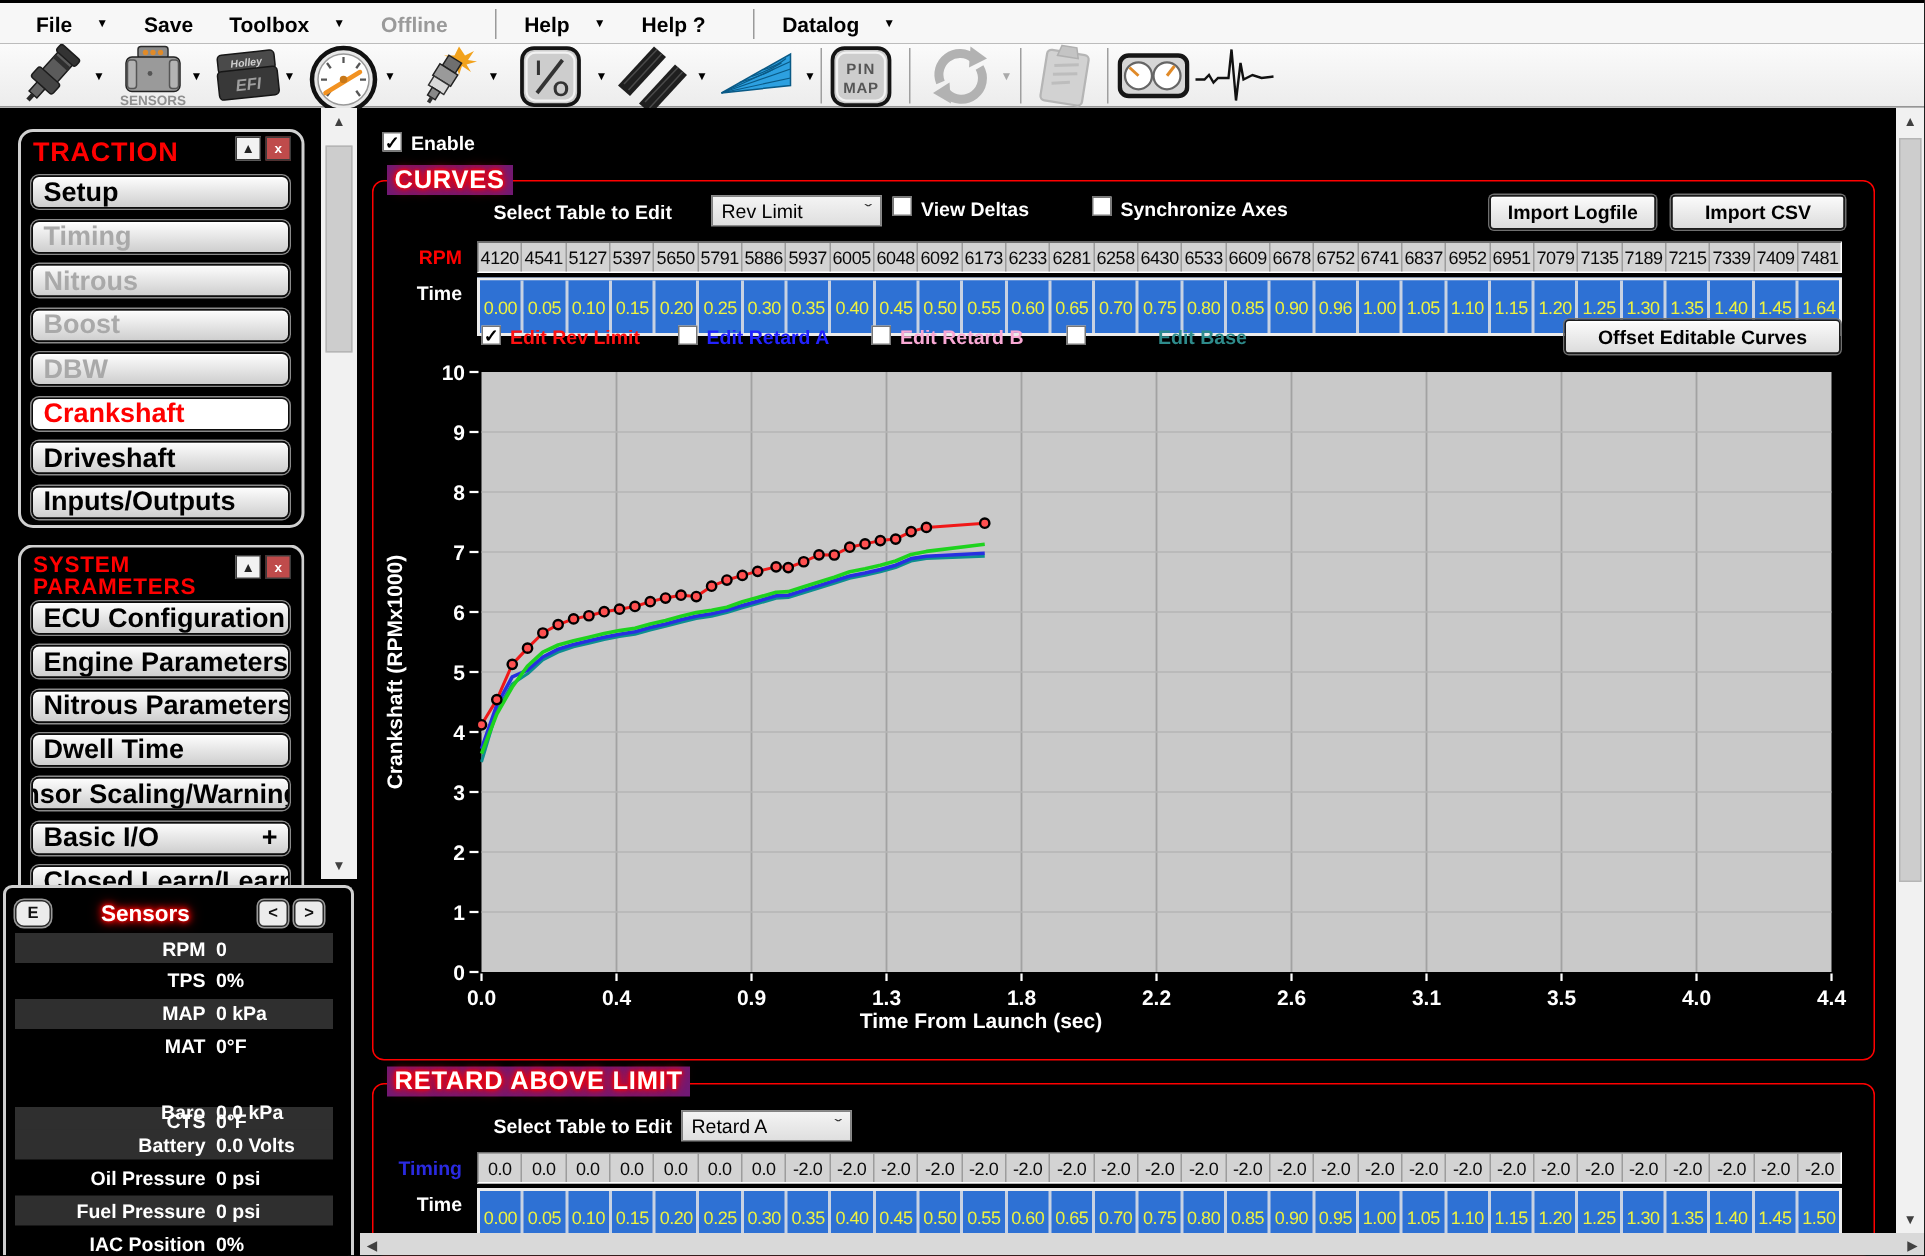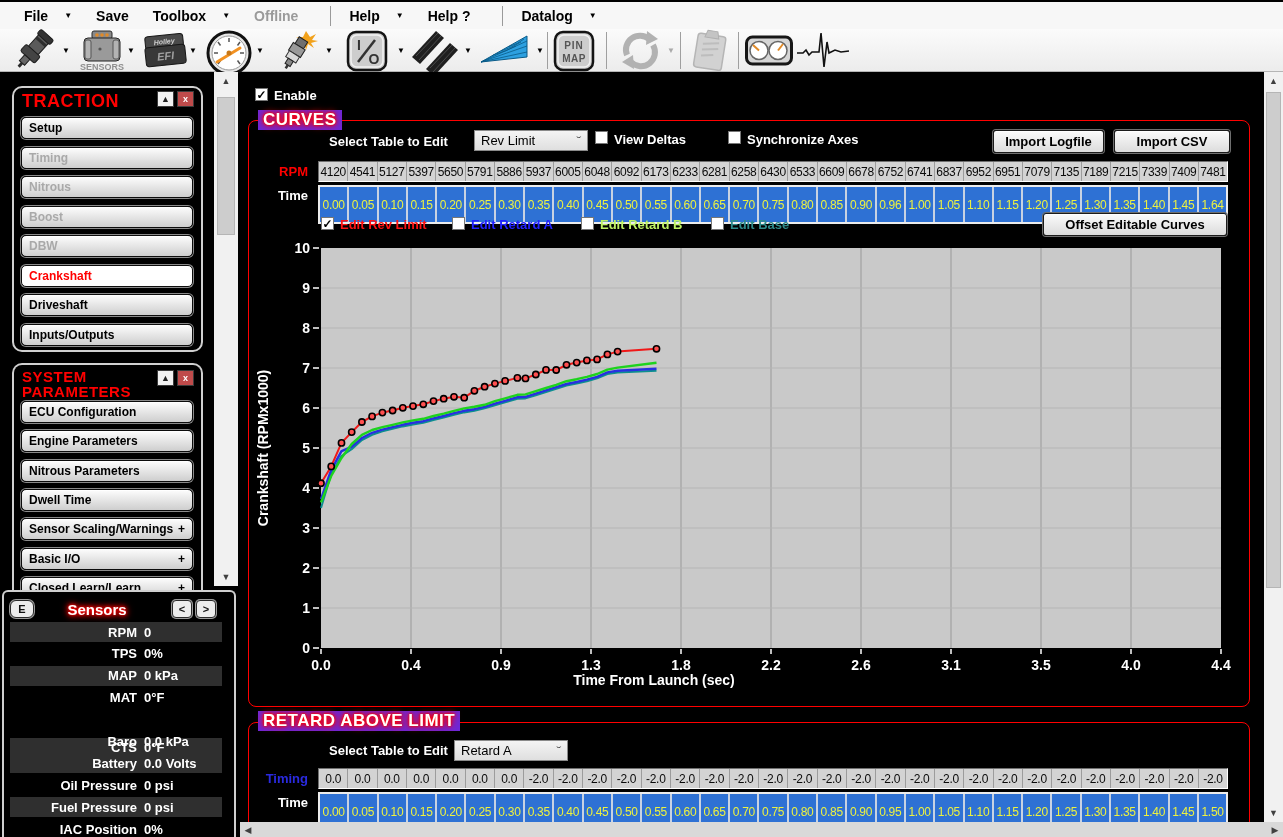--- a/index.html
+++ b/index.html
@@ -23,21 +23,21 @@
 
   
   .cb { position:absolute; width:13px; height:13px; background:#fff; border:1px solid #777; display:flex; align-items:center; justify-content:center; font-size:12px; font-weight:bold; color:#000; line-height:1; }
 
   
   .side-panel { position:absolute; background:#000; border:2px solid #d0d0d0; border-radius:10px; }
   .side-title { position:absolute; left:8px; color:#f00; font-weight:bold; font-size:17px; line-height:15px; letter-spacing:.5px; }
   .panel-btn-up, .panel-btn-x { position:absolute; width:17px; height:16px; font-size:9px; font-weight:bold; display:flex; align-items:center; justify-content:center; border:1px solid #3c3c3c; }
   .panel-btn-up { background:#f2f2f2; color:#222; }
   .panel-btn-x { background:#bf4b4b; color:#fff; }
-  .sbtn { position:absolute; left:7px; width:172px; height:22px; white-space:nowrap; overflow:hidden; border:1px solid #0c0c0c; border-radius:5px; background:linear-gradient(#fdfdfd,#cecece); box-shadow:0 0 0 1px #8a8a8a, inset 0 1px 0 #fff; color:#000; font-weight:bold; font-size:12px; display:flex; align-items:center; padding:0 7px; cursor:default; }
+  .sbtn { position:absolute; left:7px; width:172px; height:22px; white-space:nowrap; overflow:hidden; border:1px solid #0c0c0c; border-radius:5px; background:linear-gradient(#fdfdfd,#cecece); box-shadow:0 0 0 1px #8a8a8a, inset 0 1px 0 #fff; color:#000; font-weight:bold; font-size:18px; display:flex; align-items:center; padding:0 7px; cursor:default; }
   .sbtn.disabled { color:#a9a9a9; }
   .sbtn.selected { background:#fff; color:#f00; }
   .sbtn .plus { margin-left:auto; font-weight:bold; }
 
   
   .sb-track { position:absolute; background:#f1f1f1; }
   .sb-thumb { position:absolute; background:#cdcdcd; border:1px solid #b5b5b5; }
   .sb-arrow { position:absolute; color:#404040; font-size:9px; display:flex; align-items:center; justify-content:center; }
 
   
@@ -45,21 +45,21 @@
   #sensors-title { position:absolute; top:9px; text-align:center; color:#fff; font-weight:bold; font-size:15px; text-shadow:0 0 2px #f00,0 0 4px #f00,0 0 6px #f00,0 0 9px #f00; }
   .sens-btn { position:absolute; top:8px; height:18px; background:#ececec; border:1px solid #2a2a2a; border-radius:4px; color:#111; font-weight:bold; font-size:11px; display:flex; align-items:center; justify-content:center; box-shadow:0 0 0 1px #9a9a9a; }
   .sens-row { position:absolute; left:6px; width:212px; height:20px; display:flex; align-items:center; color:#fff; font-weight:bold; font-size:13px; }
   .sens-row.alt { background:#2f2f2f; }
   .sens-label { width:127px; text-align:right; }
   .sens-value { margin-left:7px; }
 
   
   .main-check-label { position:absolute; color:#fff; font-weight:bold; font-size:13px; }
   .red-panel { position:absolute; border:1px solid #f00; border-radius:8px; background:#000; }
-  .legend { position:absolute; color:#fff; font-weight:bold; font-size:17px; letter-spacing:.5px; background:#6d28d9; padding:0 5px; text-shadow:0 0 2px #f00,0 0 3px #f00,0 0 6px #f00,0 0 9px #f00; z-index:2; }
+  .legend { position:absolute; color:#fff; font-weight:bold; font-size:17px; letter-spacing:.5px; background:#701a75; padding:0 5px; text-shadow:0 0 2px #f00,0 0 3px #f00,0 0 6px #f00,0 0 9px #f00; z-index:2; }
   .white-lbl { position:absolute; color:#fff; font-weight:bold; font-size:13px; }
   .dropdown { position:absolute; width:114px; height:21px; background:linear-gradient(#f4f4f4,#dfdfdf); border:1px solid #8a8a8a; color:#000; font-size:13px; display:flex; align-items:center; padding:0 6px; }
   .dropdown .chev { margin-left:auto; font-size:11px; color:#333; transform:scaleX(1.4); }
   .win-btn { position:absolute; background:linear-gradient(#fbfbfb,#dcdcdc); border:1px solid #1b1b1b; border-radius:3px; box-shadow:0 0 0 1px #6f6f6f, inset 0 1px 0 #fff; color:#000; font-weight:bold; font-size:13px; display:flex; align-items:center; justify-content:center; cursor:default; }
 
   
   .row-label { position:absolute; width:60px; text-align:right; font-weight:bold; font-size:13px; }
   .val-row { position:absolute; left:70px; width:910px; display:flex; }
   .val-row.gray { border:1px solid #6f6f6f; border-right-color:#fff; border-bottom-color:#fff; background:#d3d3d3; height:21px; }
   .val-row.gray .cell { flex:1; display:flex; align-items:center; justify-content:center; font-size:12px; letter-spacing:-0.3px; color:#0a0a0a; border-left:1px solid #9c9c9c; }
@@ -487,23 +487,23 @@
       <div class="cell">1.45</div>
       <div class="cell">1.64</div>
     </div>
 
   <div id="edit-checks">
       <div class="cb" style="left: 321px; top: 217px;">✓</div>
       <div class="edit-check-label" style="left: 340px; top: 217px; color: rgb(255, 18, 18);">Edit Rev Limit</div>
       <div class="cb" style="left: 452px; top: 217px;"></div>
       <div class="edit-check-label" style="left: 471px; top: 217px; color: rgb(34, 34, 255);">Edit Retard A</div>
       <div class="cb" style="left: 581px; top: 217px;"></div>
-      <div class="edit-check-label" style="left: 600px; top: 217px; color: #bef264;">Edit Retard B</div>
+      <div class="edit-check-label" style="left: 600px; top: 217px; color: #f9a8d4;">Edit Retard B</div>
       <div class="cb" style="left: 711px; top: 217px;"></div>
-      <div class="edit-check-label" style="left: 730px; top: 217px; color: rgb(46, 139, 139);">Edit Base</div>
+      <div class="edit-check-label" style="left: 772px; top: 217px; color: rgb(46, 139, 139);">Edit Base</div>
     </div>
   <div class="win-btn" style="left:1043px; top:213px; width:184px; height:23px;">Offset Editable Curves</div>
 
   <svg id="chart-svg" width="1283" height="837">
       <rect x="321" y="248" width="900" height="400" fill="#c9c9c9"></rect>
       <line x1="411" y1="248" x2="411" y2="648" stroke="#a2a2a2" stroke-width="1.2"></line>
       <line x1="501" y1="248" x2="501" y2="648" stroke="#a2a2a2" stroke-width="1.2"></line>
       <line x1="591" y1="248" x2="591" y2="648" stroke="#a2a2a2" stroke-width="1.2"></line>
       <line x1="681" y1="248" x2="681" y2="648" stroke="#a2a2a2" stroke-width="1.2"></line>
       <line x1="771" y1="248" x2="771" y2="648" stroke="#a2a2a2" stroke-width="1.2"></line>

